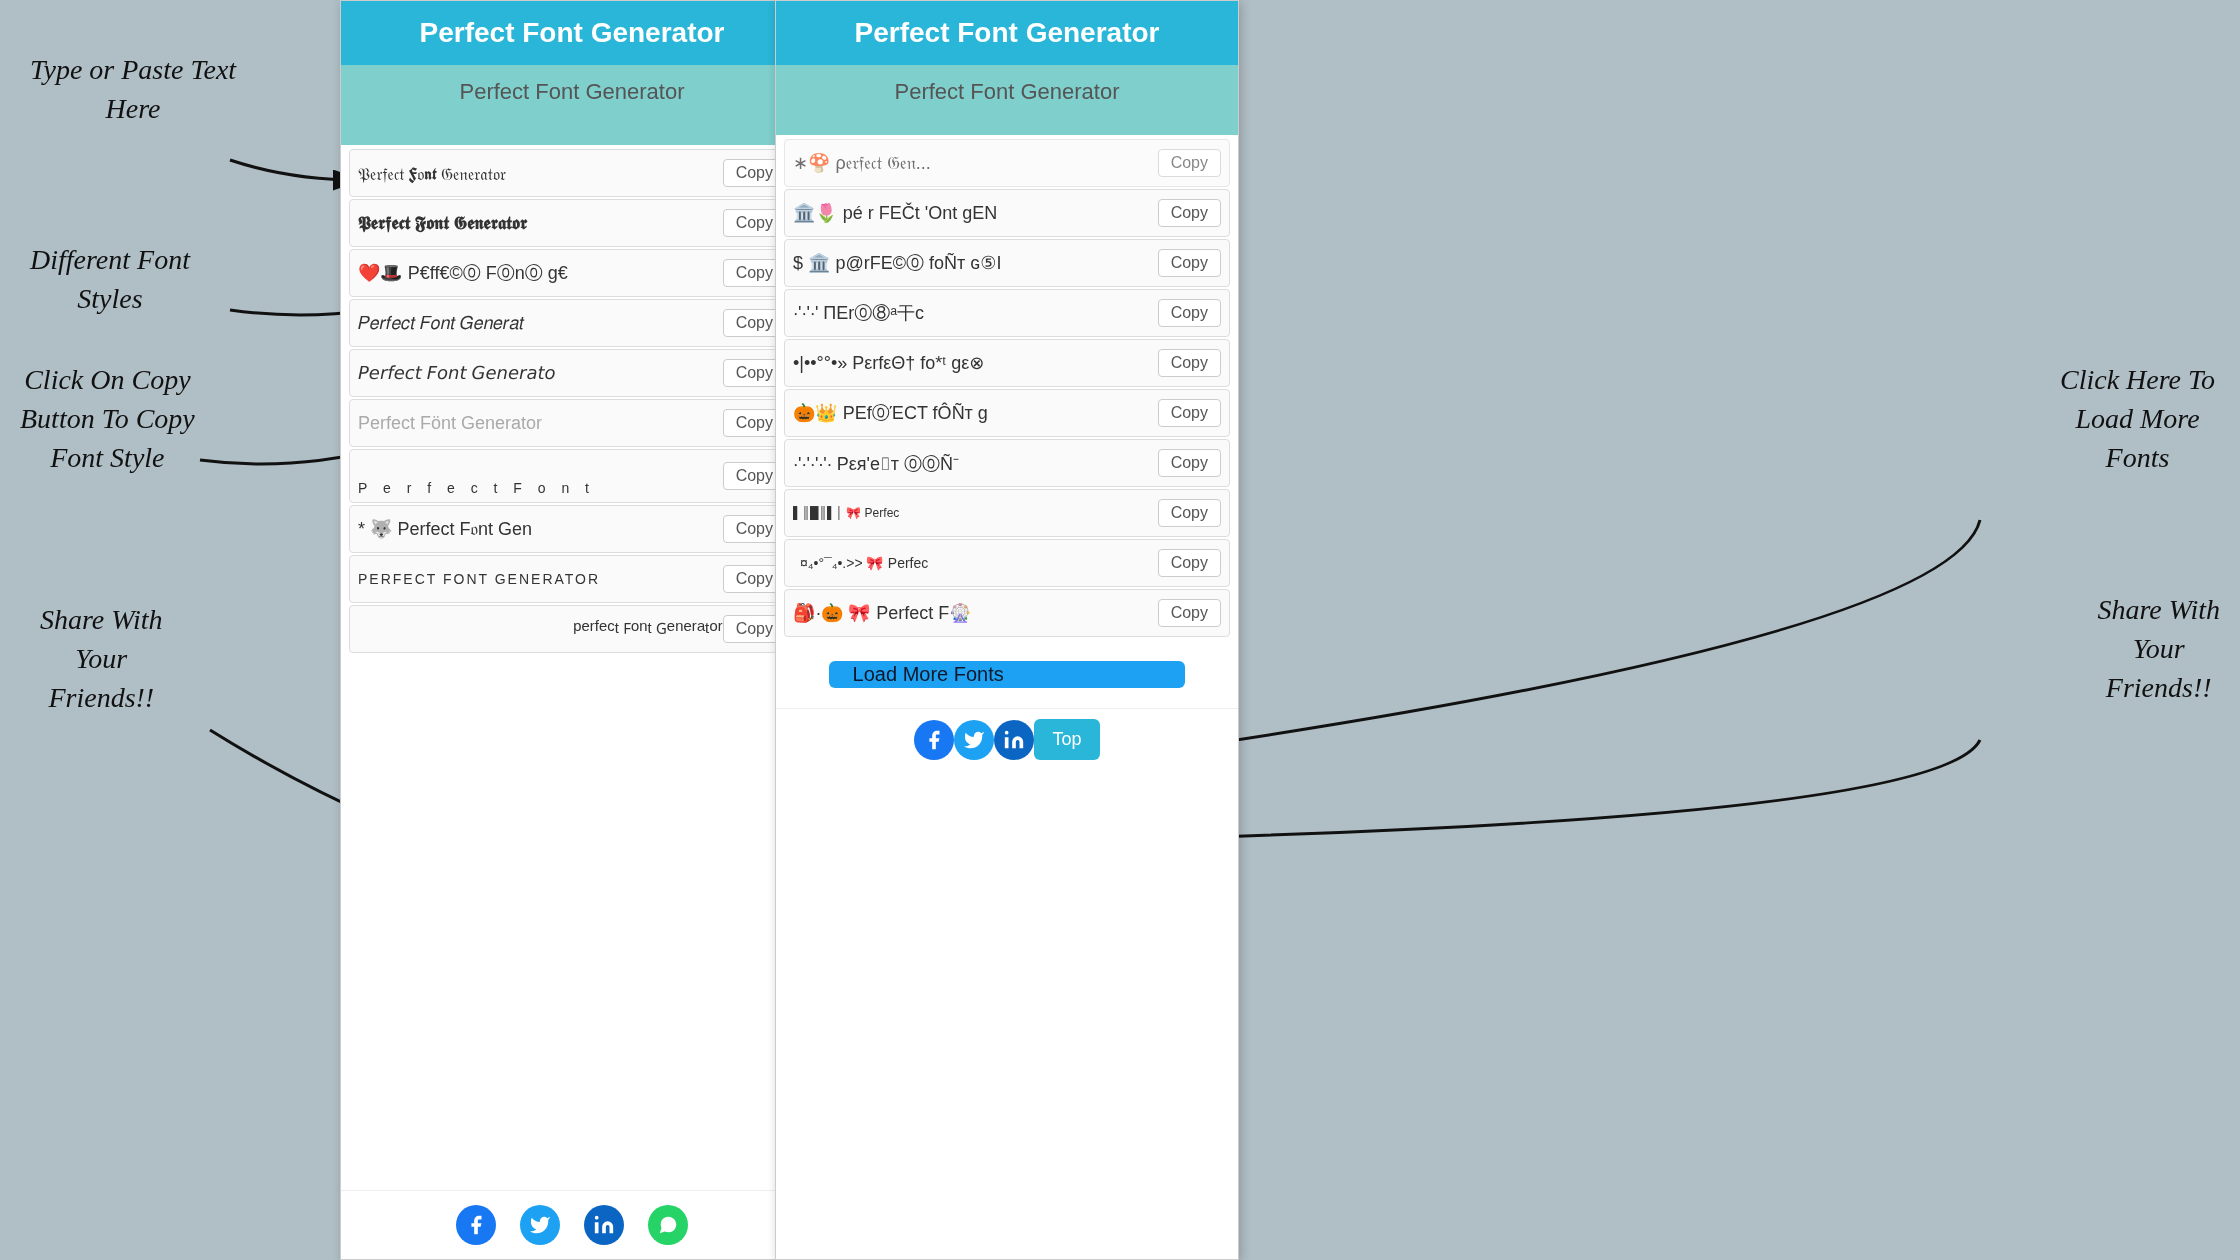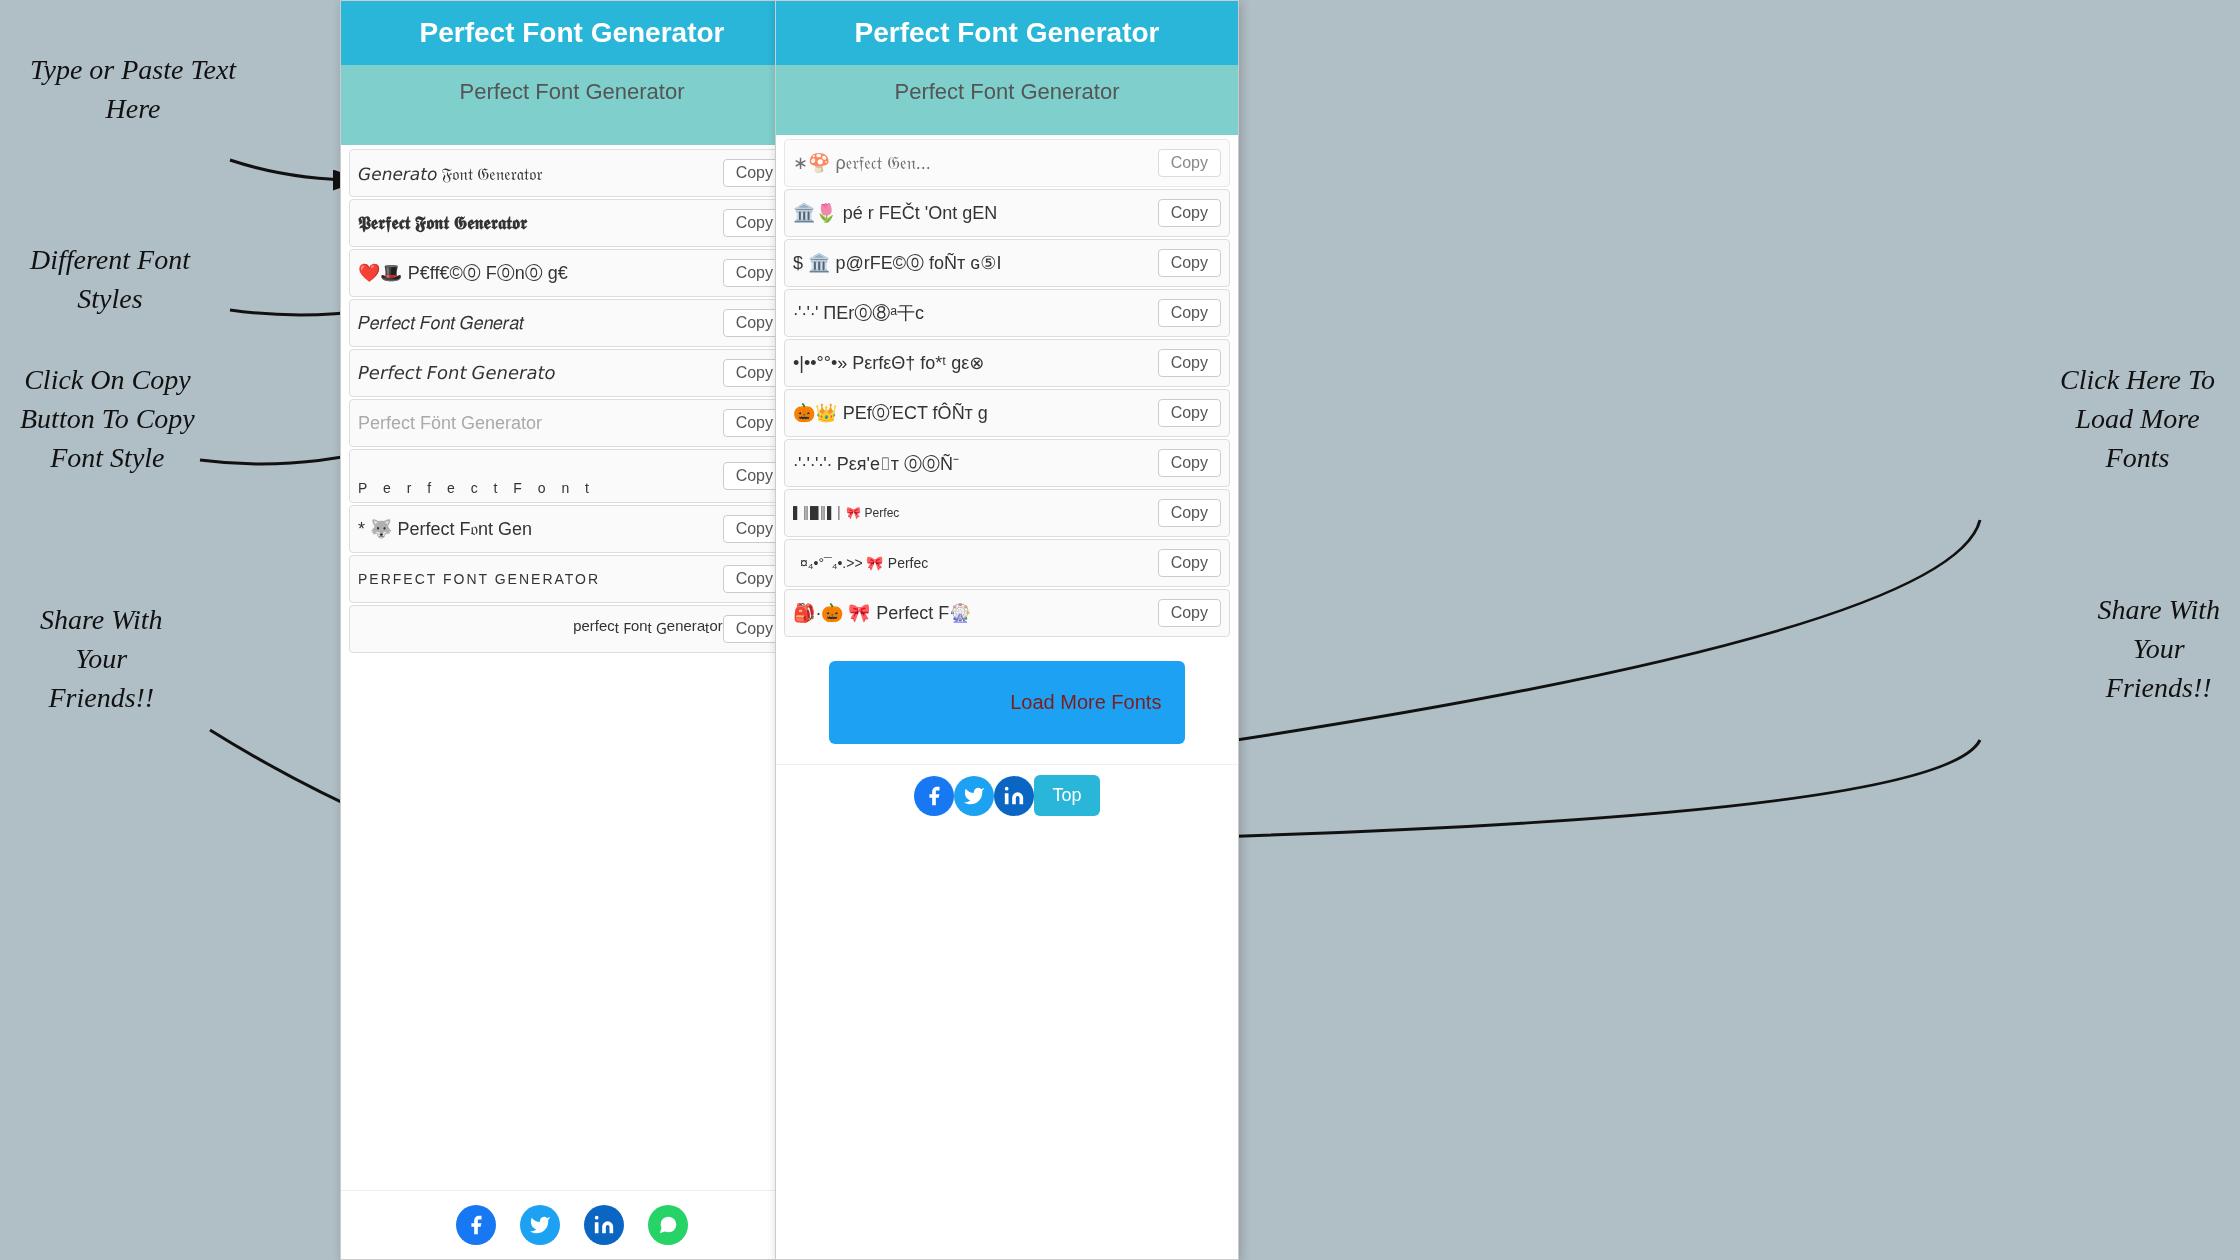--- a/index.html
+++ b/index.html
@@ -122,30 +122,30 @@
       color: #fff;
     }
 
     .facebook { background: #1877f2; }
     .twitter { background: #1da1f2; }
     .linkedin { background: #0a66c2; }
     .whatsapp { background: #25d366; }
 
     .load-more-btn {
       background: #1da1f2;
-      color: #7f1d1d;
+      color: #0f172a;
       border: none;
       border-radius: 6px;
-      padding: 30px 24px;
+      padding: 2px 24px;
       font-size: 20px;
       cursor: pointer;
       margin: 10px auto;
       display: block;
       width: 80%;
-      text-align: right;
+      text-align: left;
     }
 
     .top-btn {
       background: #29b6d8;
       color: #fff;
       border: none;
       border-radius: 6px;
       padding: 10px 18px;
       font-size: 18px;
       cursor: pointer;
@@ -225,21 +225,21 @@
 </svg>
 
 <div class="phone-panel" style="left: 340px; top: 0; height: 1260px;">
   <div class="panel-header">Perfect Font Generator</div>
 
   <textarea class="text-input-area" rows="2" style="background: rgb(127, 207, 204); padding: 14px; font-size: 22px; color: rgb(85, 85, 85); text-align: center; border: none; outline: none; width: 100%; resize: none; font-family: Arial, sans-serif;">Perfect Font Generator</textarea>
 
   <div class="font-list">
 
     <div class="font-row">
-      <span class="font-text font-fraktur">𝘎𝘦𝘯𝘦𝘳𝘢𝘵𝘰 𝔉𝔬𝔫𝔱 𝔊𝔢𝔫𝔢𝔯𝔞𝔱𝔬𝔯</span>
+      <span class="font-text font-fraktur">𝔓𝔢𝔯𝔣𝔢𝔠𝔱 F𝔬nt 𝔊𝔢𝔫𝔢𝔯𝔞𝔱𝔬𝔯</span>
       <button class="copy-btn">Copy</button>
     </div>
 
     <div class="font-row">
       <span class="font-text font-bold-fraktur">𝕻𝖊𝖗𝖋𝖊𝖈𝖙 𝕱𝖔𝖓𝖙 𝕲𝖊𝖓𝖊𝖗𝖆𝖙𝖔𝖗</span>
       <button class="copy-btn">Copy</button>
     </div>
 
     <div class="font-row">
       <span class="font-text">❤️🎩 P€ff€©⓪ F⓪n⓪ g€</span>

